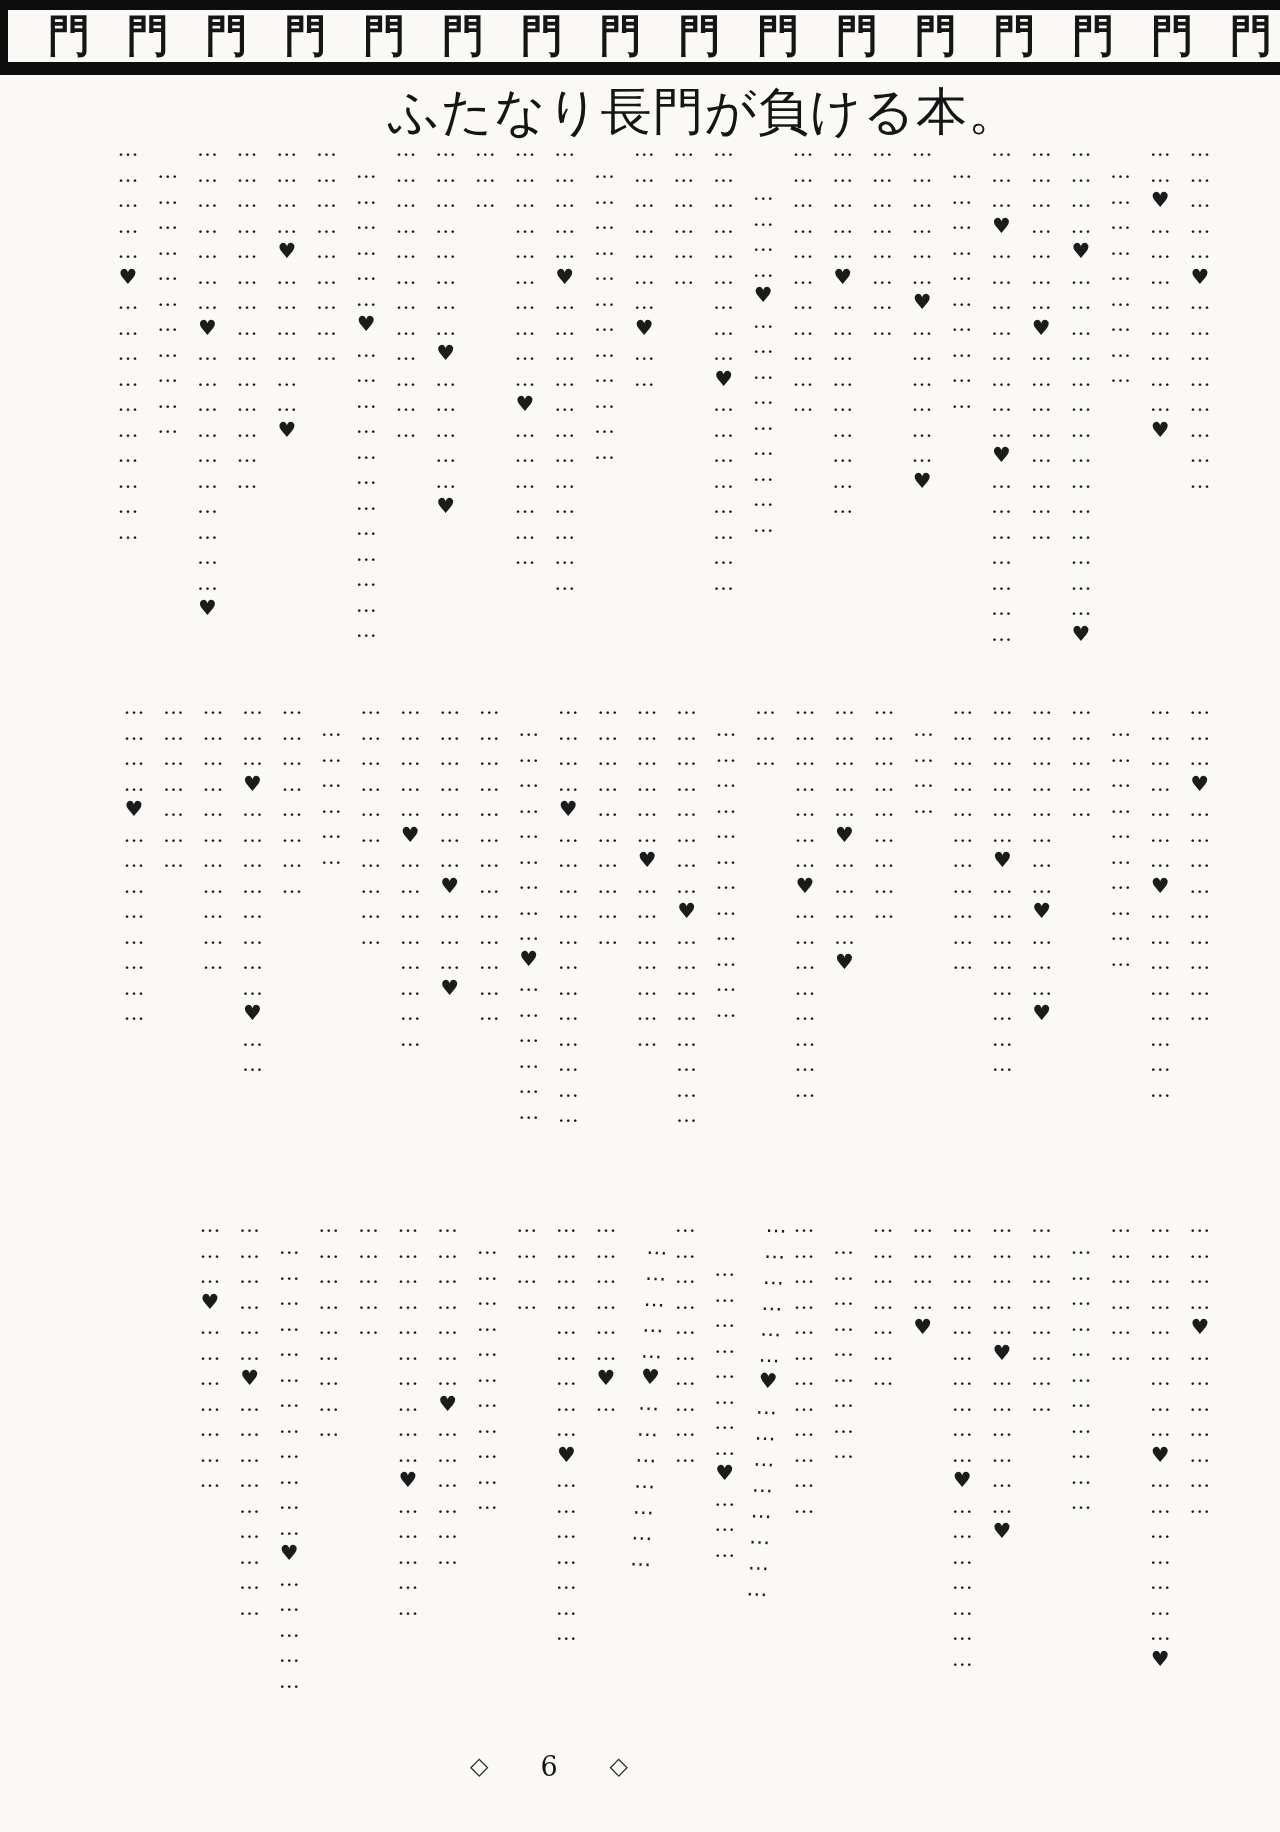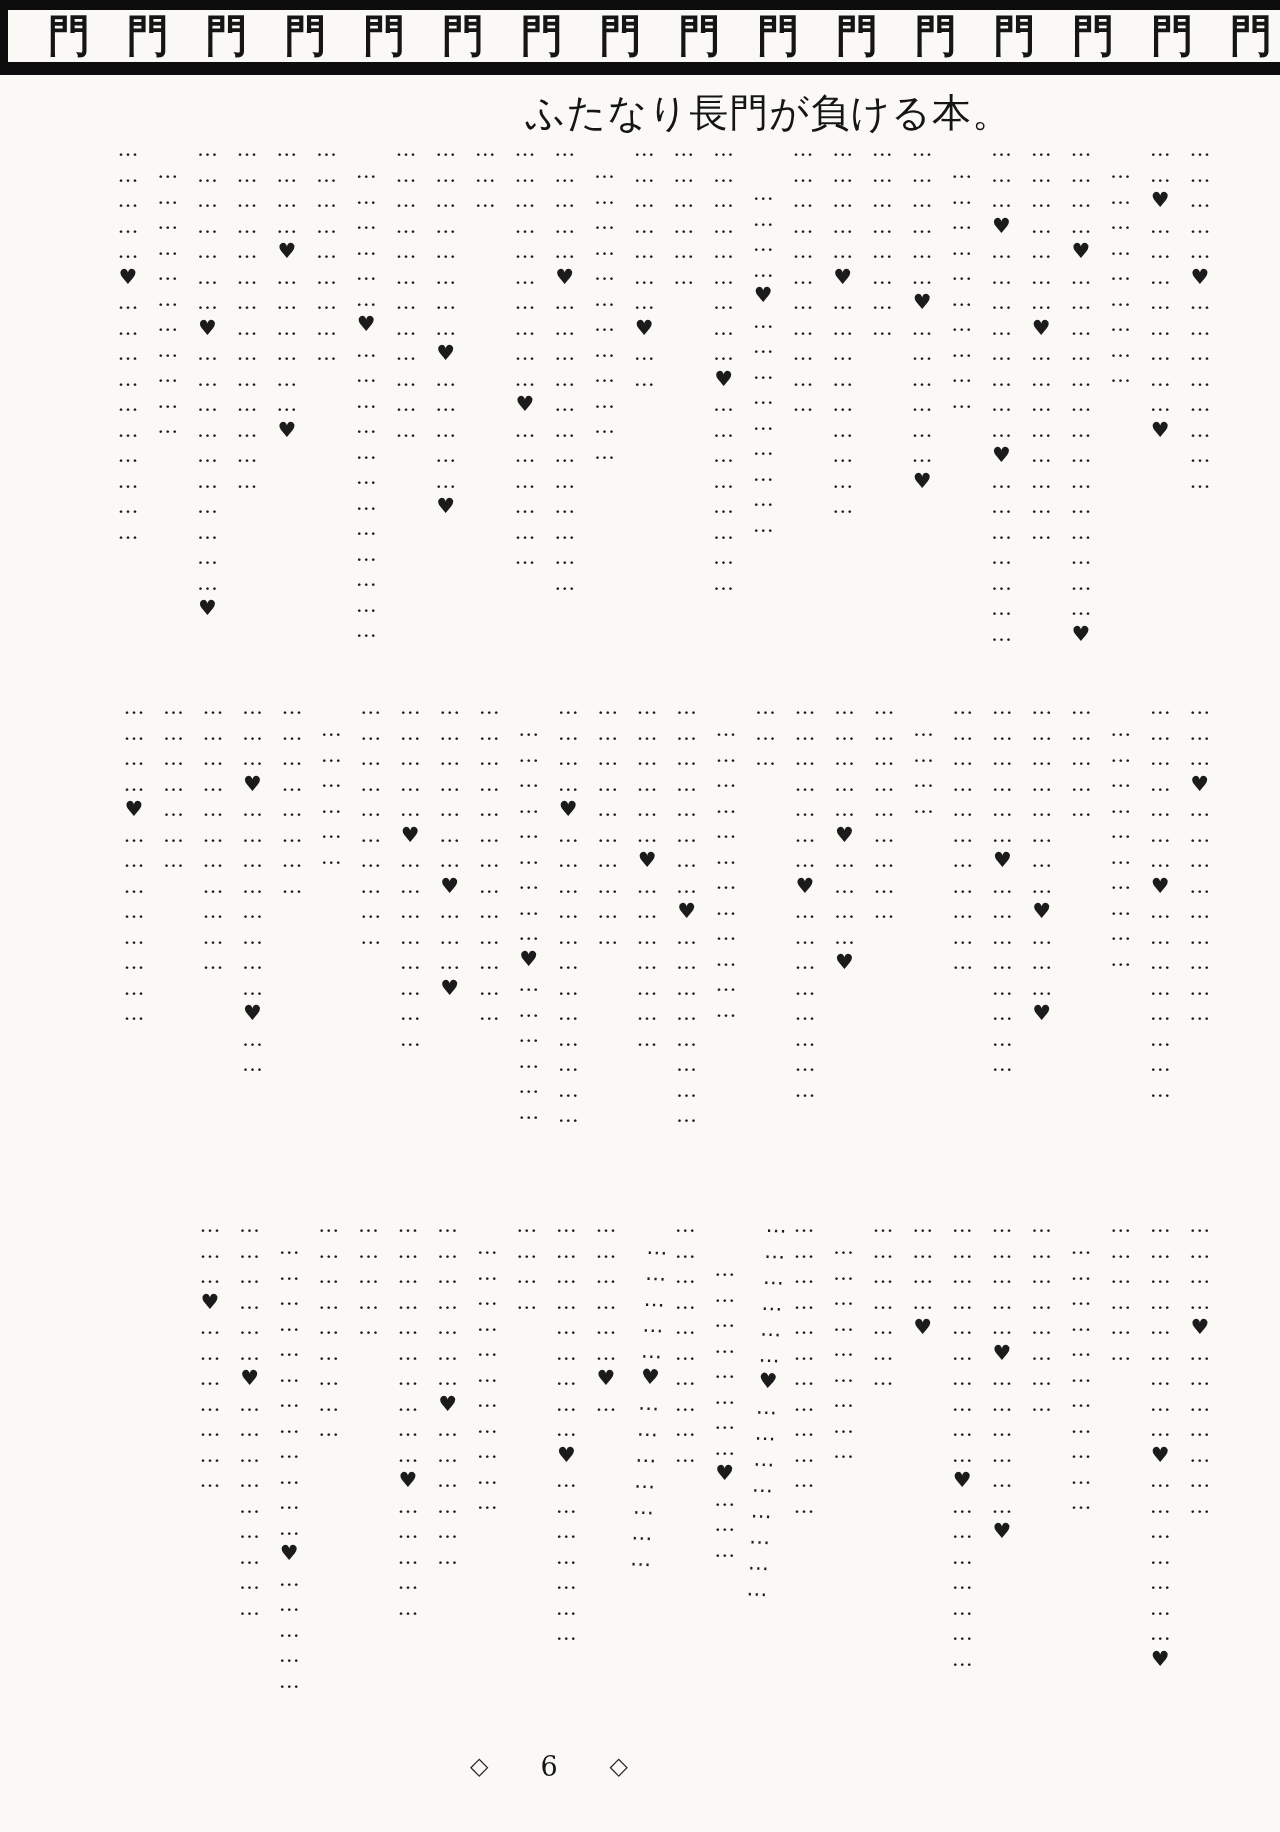--- a/index.html
+++ b/index.html
@@ -15,22 +15,22 @@
     position:absolute;left:48px;top:10px;width:1224px;height:52px;
     display:flex;justify-content:space-between;align-items:center;overflow:hidden;
   }
   .gate{
     font-family:"DejaVu Sans","Liberation Sans",sans-serif;
     font-weight:900;font-size:42px;line-height:1;transform:scaleY(1.06);
   }
   .hdr-bar-bottom{position:absolute;left:0;top:62px;width:1280px;height:13px;background:#0d0d0d;}
   
   .title{
-    position:absolute;top:78px;right:260px;margin:8px;
-    font-size:39px;font-weight:500;letter-spacing:1px;white-space:nowrap;
+    position:absolute;top:78px;right:260px;margin:0;
+    font-size:51px;font-weight:500;letter-spacing:1px;white-space:nowrap;
   }
   
   .band{position:absolute;display:flex;flex-direction:row-reverse;justify-content:space-between;}
   .band1{left:116px;top:137px;width:1096px;height:516px;}
   .band2{left:122px;top:695px;width:1090px;height:474px;}
   .band3{left:198px;top:1213px;width:1014px;height:492px;}
   .col{
     writing-mode:vertical-rl;text-orientation:upright;
     width:24px;font-size:21px;line-height:24px;letter-spacing:1.5px;
     color:#1b1b1b;overflow:hidden;

